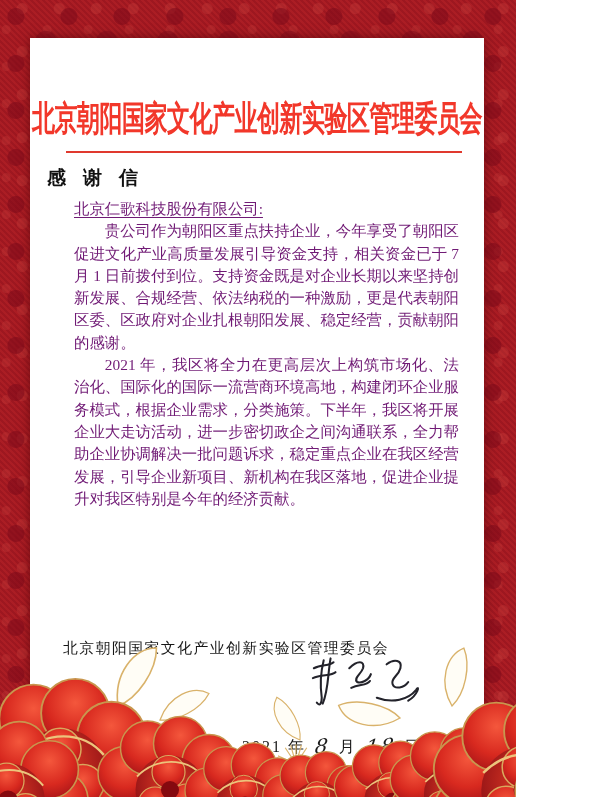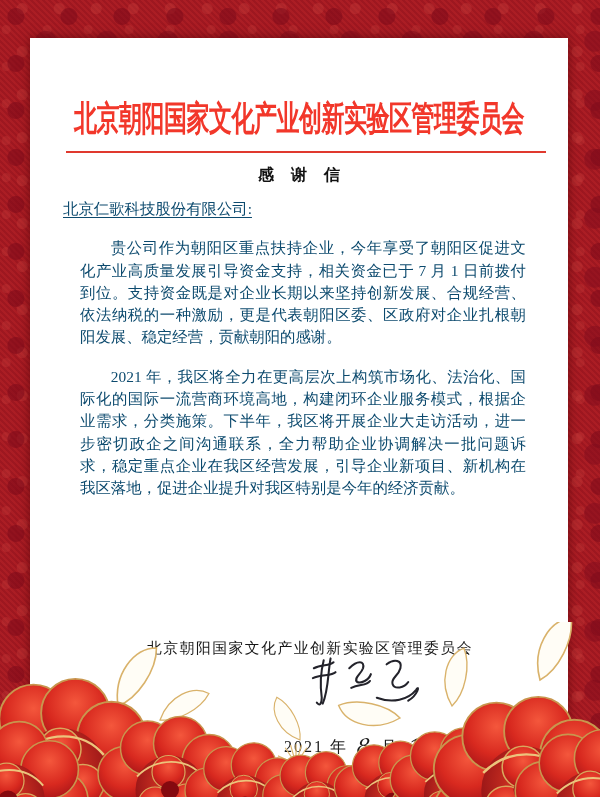--- a/index.html
+++ b/index.html
@@ -1,18 +1,18 @@
 <!DOCTYPE html>
 <html><head>
 <meta charset="utf-8">
 <style>
   html,body{margin:0;padding:0;}
   .canvas{
     position:relative;
-    width:600px;height:797px;
+    width:516px;height:797px;
     overflow:hidden;
     font-family:"Liberation Serif","DejaVu Serif",serif;
     
     background-color:#ab1d24;
     background-image:
       radial-gradient(circle at 30% 35%, rgba(126,10,26,0.55) 0 8px, rgba(0,0,0,0) 9px),
       radial-gradient(circle at 75% 70%, rgba(130,12,28,0.50) 0 10px, rgba(0,0,0,0) 11px),
       radial-gradient(circle at 60% 20%, rgba(200,62,60,0.35) 0 5px, rgba(0,0,0,0) 6px),
       radial-gradient(circle at 15% 80%, rgba(200,62,60,0.30) 0 4px, rgba(0,0,0,0) 5px),
       repeating-linear-gradient(45deg, rgba(125,8,22,0.28) 0 2px, rgba(0,0,0,0) 2px 4px);
@@ -29,31 +29,30 @@
     font-size:23px;font-weight:700;letter-spacing:-0.5px;
     color:#f2372a;
     transform:scaleY(1.5);transform-origin:center top;
   }
   .red-rule{
     position:absolute;top:113px;left:36px;right:22px;height:2px;
     background:#e0392e;
   }
   .letter-heading{
     position:absolute;top:127px;left:0;right:0;
-    text-align:center;
-    font-size:16px;font-weight:700;color:#111;
+    font-size:19px;font-weight:700;color:#111;
     letter-spacing:17px;padding-left:17px;box-sizing:border-box;
   }
   .body-text{
-    position:absolute;top:160px;left:33px;right:25px;
-    font-size:15.4px;line-height:22.3px;color:#0c4a6e;
+    position:absolute;top:160px;left:44px;right:25px;
+    font-size:15.4px;line-height:22.3px;color:#701a75;
     text-align:justify;
   }
   .salutation{font-weight:400;text-decoration:underline;text-underline-offset:3px;}
-  .body-text p{margin:17px;text-indent:2em;}
+  .body-text p{margin:0;text-indent:2em;}
   .signoff{
     position:absolute;top:601px;right:95px;
     font-size:14.8px;color:#161616;letter-spacing:1.5px;white-space:nowrap;
   }
   .signature{
     position:absolute;left:276px;top:616px;width:118px;height:55px;
   }
   .date-line{
     position:absolute;top:695px;left:150px;right:0;
     text-align:center;font-size:16px;color:#1c1c1c;letter-spacing:2px;white-space:nowrap;

